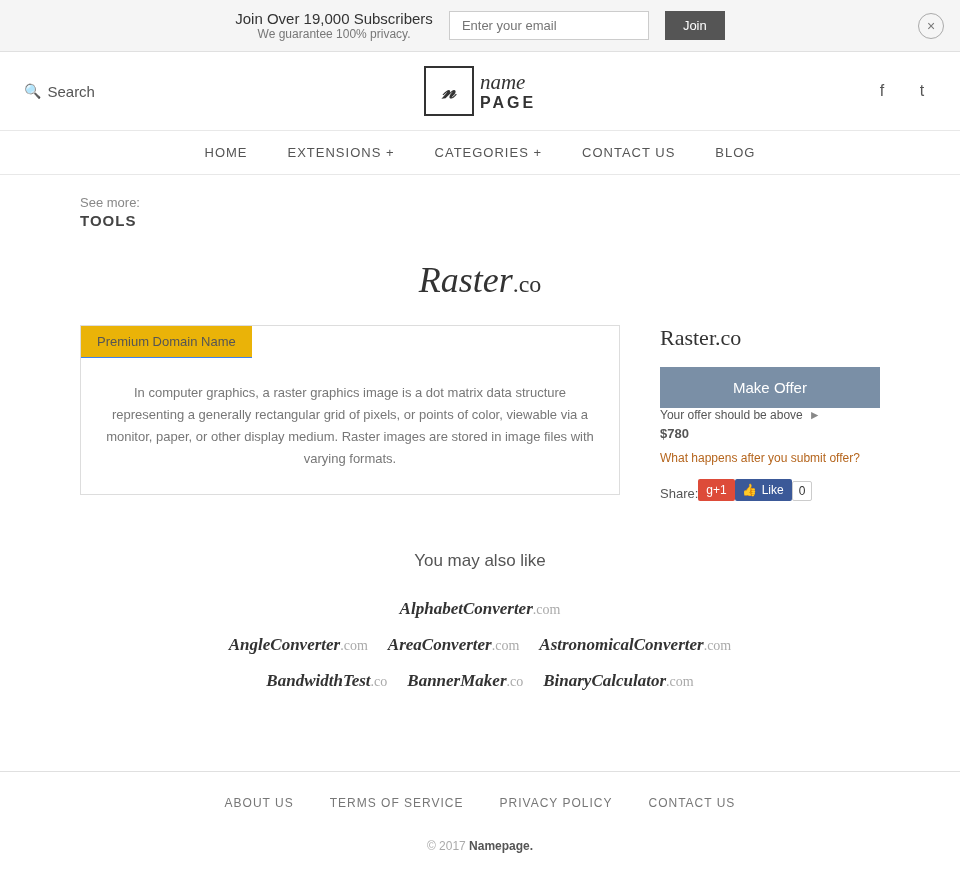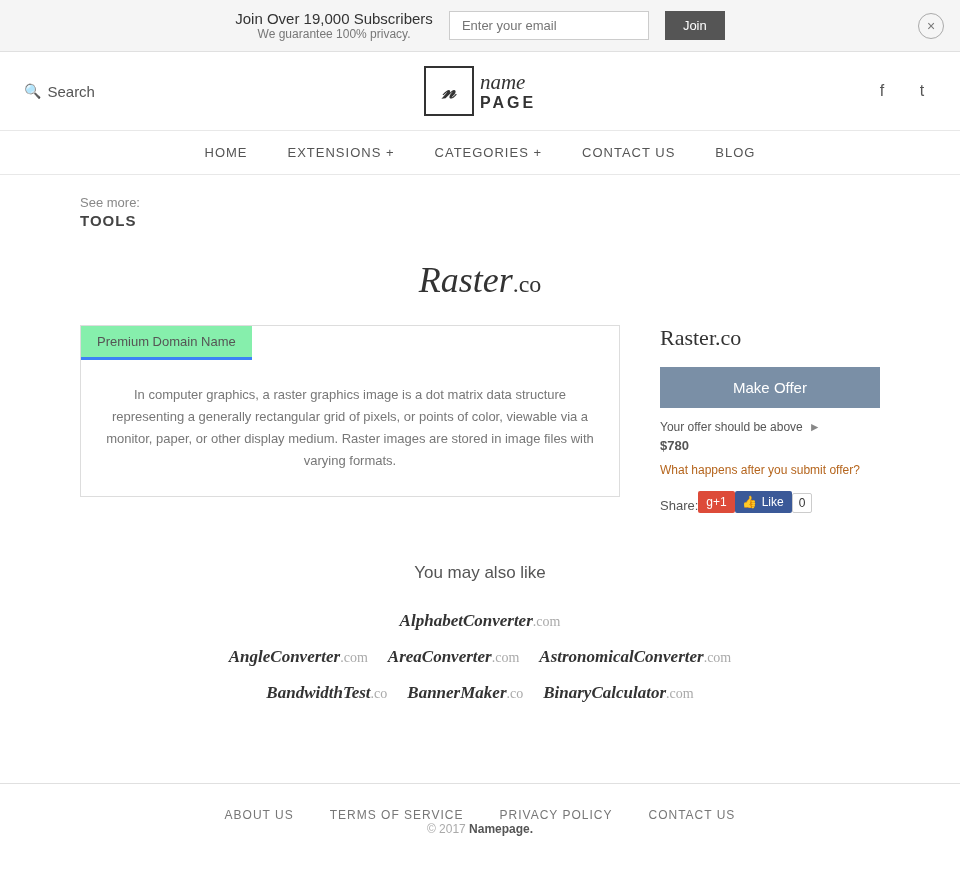--- a/index.html
+++ b/index.html
@@ -129,22 +129,22 @@
       align-items: flex-start;
     }
 
     
     .left-panel { flex: 1; }
     .premium-box {
       border: 1px solid #ddd;
       padding: 0;
     }
     .premium-tab {
-      background: #86efac;
-      border-bottom: 3px solid #3b82f6;
+      background: #eab308;
+      border-bottom: 1px solid #3b82f6;
       padding: 8px 16px;
       font-size: 13px;
       color: #555;
       display: inline-block;
     }
     .premium-desc {
       padding: 24px 20px;
       font-size: 13px;
       color: #777;
       line-height: 1.7;
@@ -161,21 +161,20 @@
     }
     .make-offer-btn {
       background: #7a8fa6;
       color: #fff;
       border: none;
       padding: 12px 28px;
       font-size: 15px;
       cursor: pointer;
       width: 100%;
       text-align: center;
-      margin-bottom: 12px;
     }
     .offer-hint {
       display: flex;
       align-items: center;
       gap: 6px;
       font-size: 12px;
       color: #555;
       margin-bottom: 4px;
     }
     .offer-hint .arrow { color: #888; }
@@ -254,21 +253,21 @@
     
     .footer {
       border-top: 1px solid #e0e0e0;
       padding: 24px 0 16px;
       margin-top: 40px;
     }
     .footer-links {
       display: flex;
       justify-content: center;
       gap: 36px;
-      margin-bottom: 0;
+      margin-bottom: 29px;
     }
     .footer-link {
       font-size: 12px;
       color: #777;
       text-decoration: none;
       letter-spacing: 1px;
       text-transform: uppercase;
       cursor: pointer;
     }
     .footer-copy {

